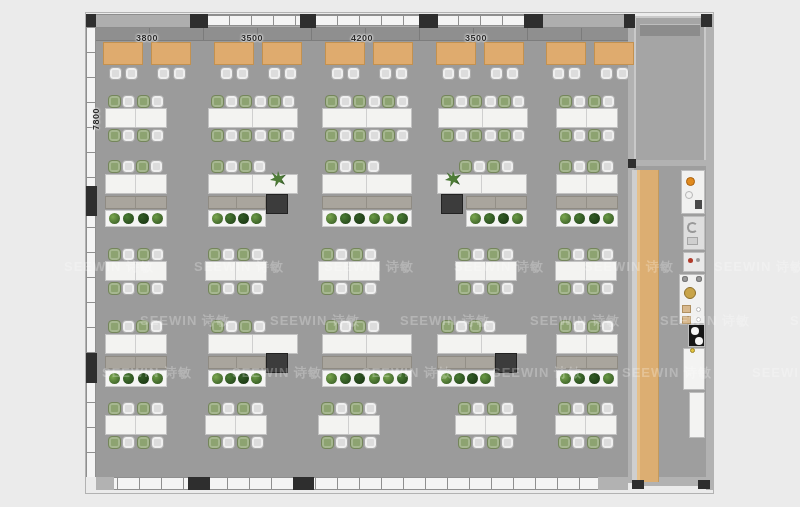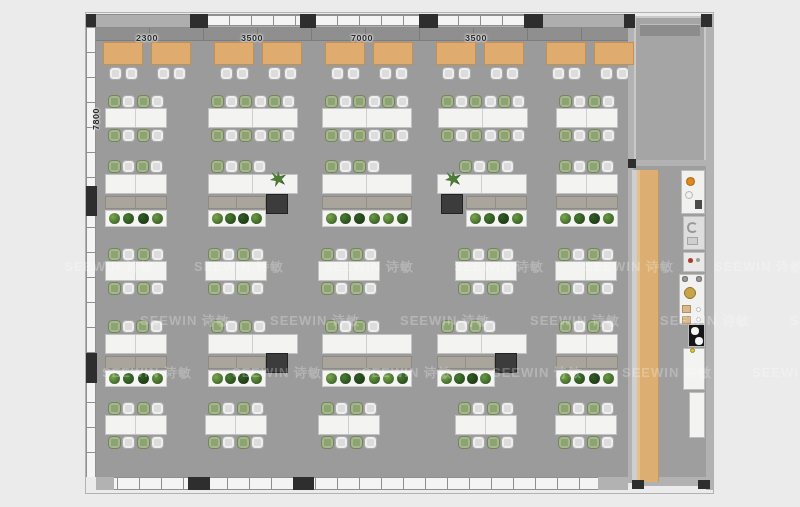--- a/index.html
+++ b/index.html
@@ -66,23 +66,23 @@
 
   <div class="abs floor-room" style="left:634px;top:16px;width:72px;height:146px;"></div>
   <div class="abs room-band" style="left:640px;top:24px;width:60px;height:12px;"></div>
   <div class="abs wall" style="left:628px;top:160px;width:78px;height:6px;"></div>
 
   <div class="abs floor-corridor" style="left:634px;top:166px;width:72px;height:311px;"></div>
   <div class="abs wall" style="left:634px;top:477px;width:72px;height:9px;"></div>
   <div class="abs gutter" style="left:632px;top:170px;width:5px;height:312px;"></div>
   <div class="abs wood" style="left:637px;top:170px;width:22px;height:312px;"></div>
 
-  <span class="dim" style="left:127px;top:33px;">2300</span>
+  <span class="dim" style="left:127px;top:33px;">3800</span>
   <span class="dim" style="left:232px;top:33px;">3500</span>
-  <span class="dim" style="left:342px;top:33px;">7000</span>
+  <span class="dim" style="left:342px;top:33px;">4200</span>
   <span class="dim" style="left:456px;top:33px;">3500</span>
   <span class="dim dim-left" style="left:91px;top:130px;">7800</span>
 
 <div class="abs booth-table" style="left: 103px; top: 42px; width: 40px; height: 23px;"></div>
     <div class="abs chair grey" style="left: 109px; top: 67px; width: 13px; height: 13px;"></div>
     <div class="abs chair grey" style="left: 125px; top: 67px; width: 13px; height: 13px;"></div>
     <div class="abs booth-table" style="left: 151px; top: 42px; width: 40px; height: 23px;"></div>
     <div class="abs chair grey" style="left: 157px; top: 67px; width: 13px; height: 13px;"></div>
     <div class="abs chair grey" style="left: 173px; top: 67px; width: 13px; height: 13px;"></div>
     <div class="abs booth-table" style="left: 214px; top: 42px; width: 40px; height: 23px;"></div>

